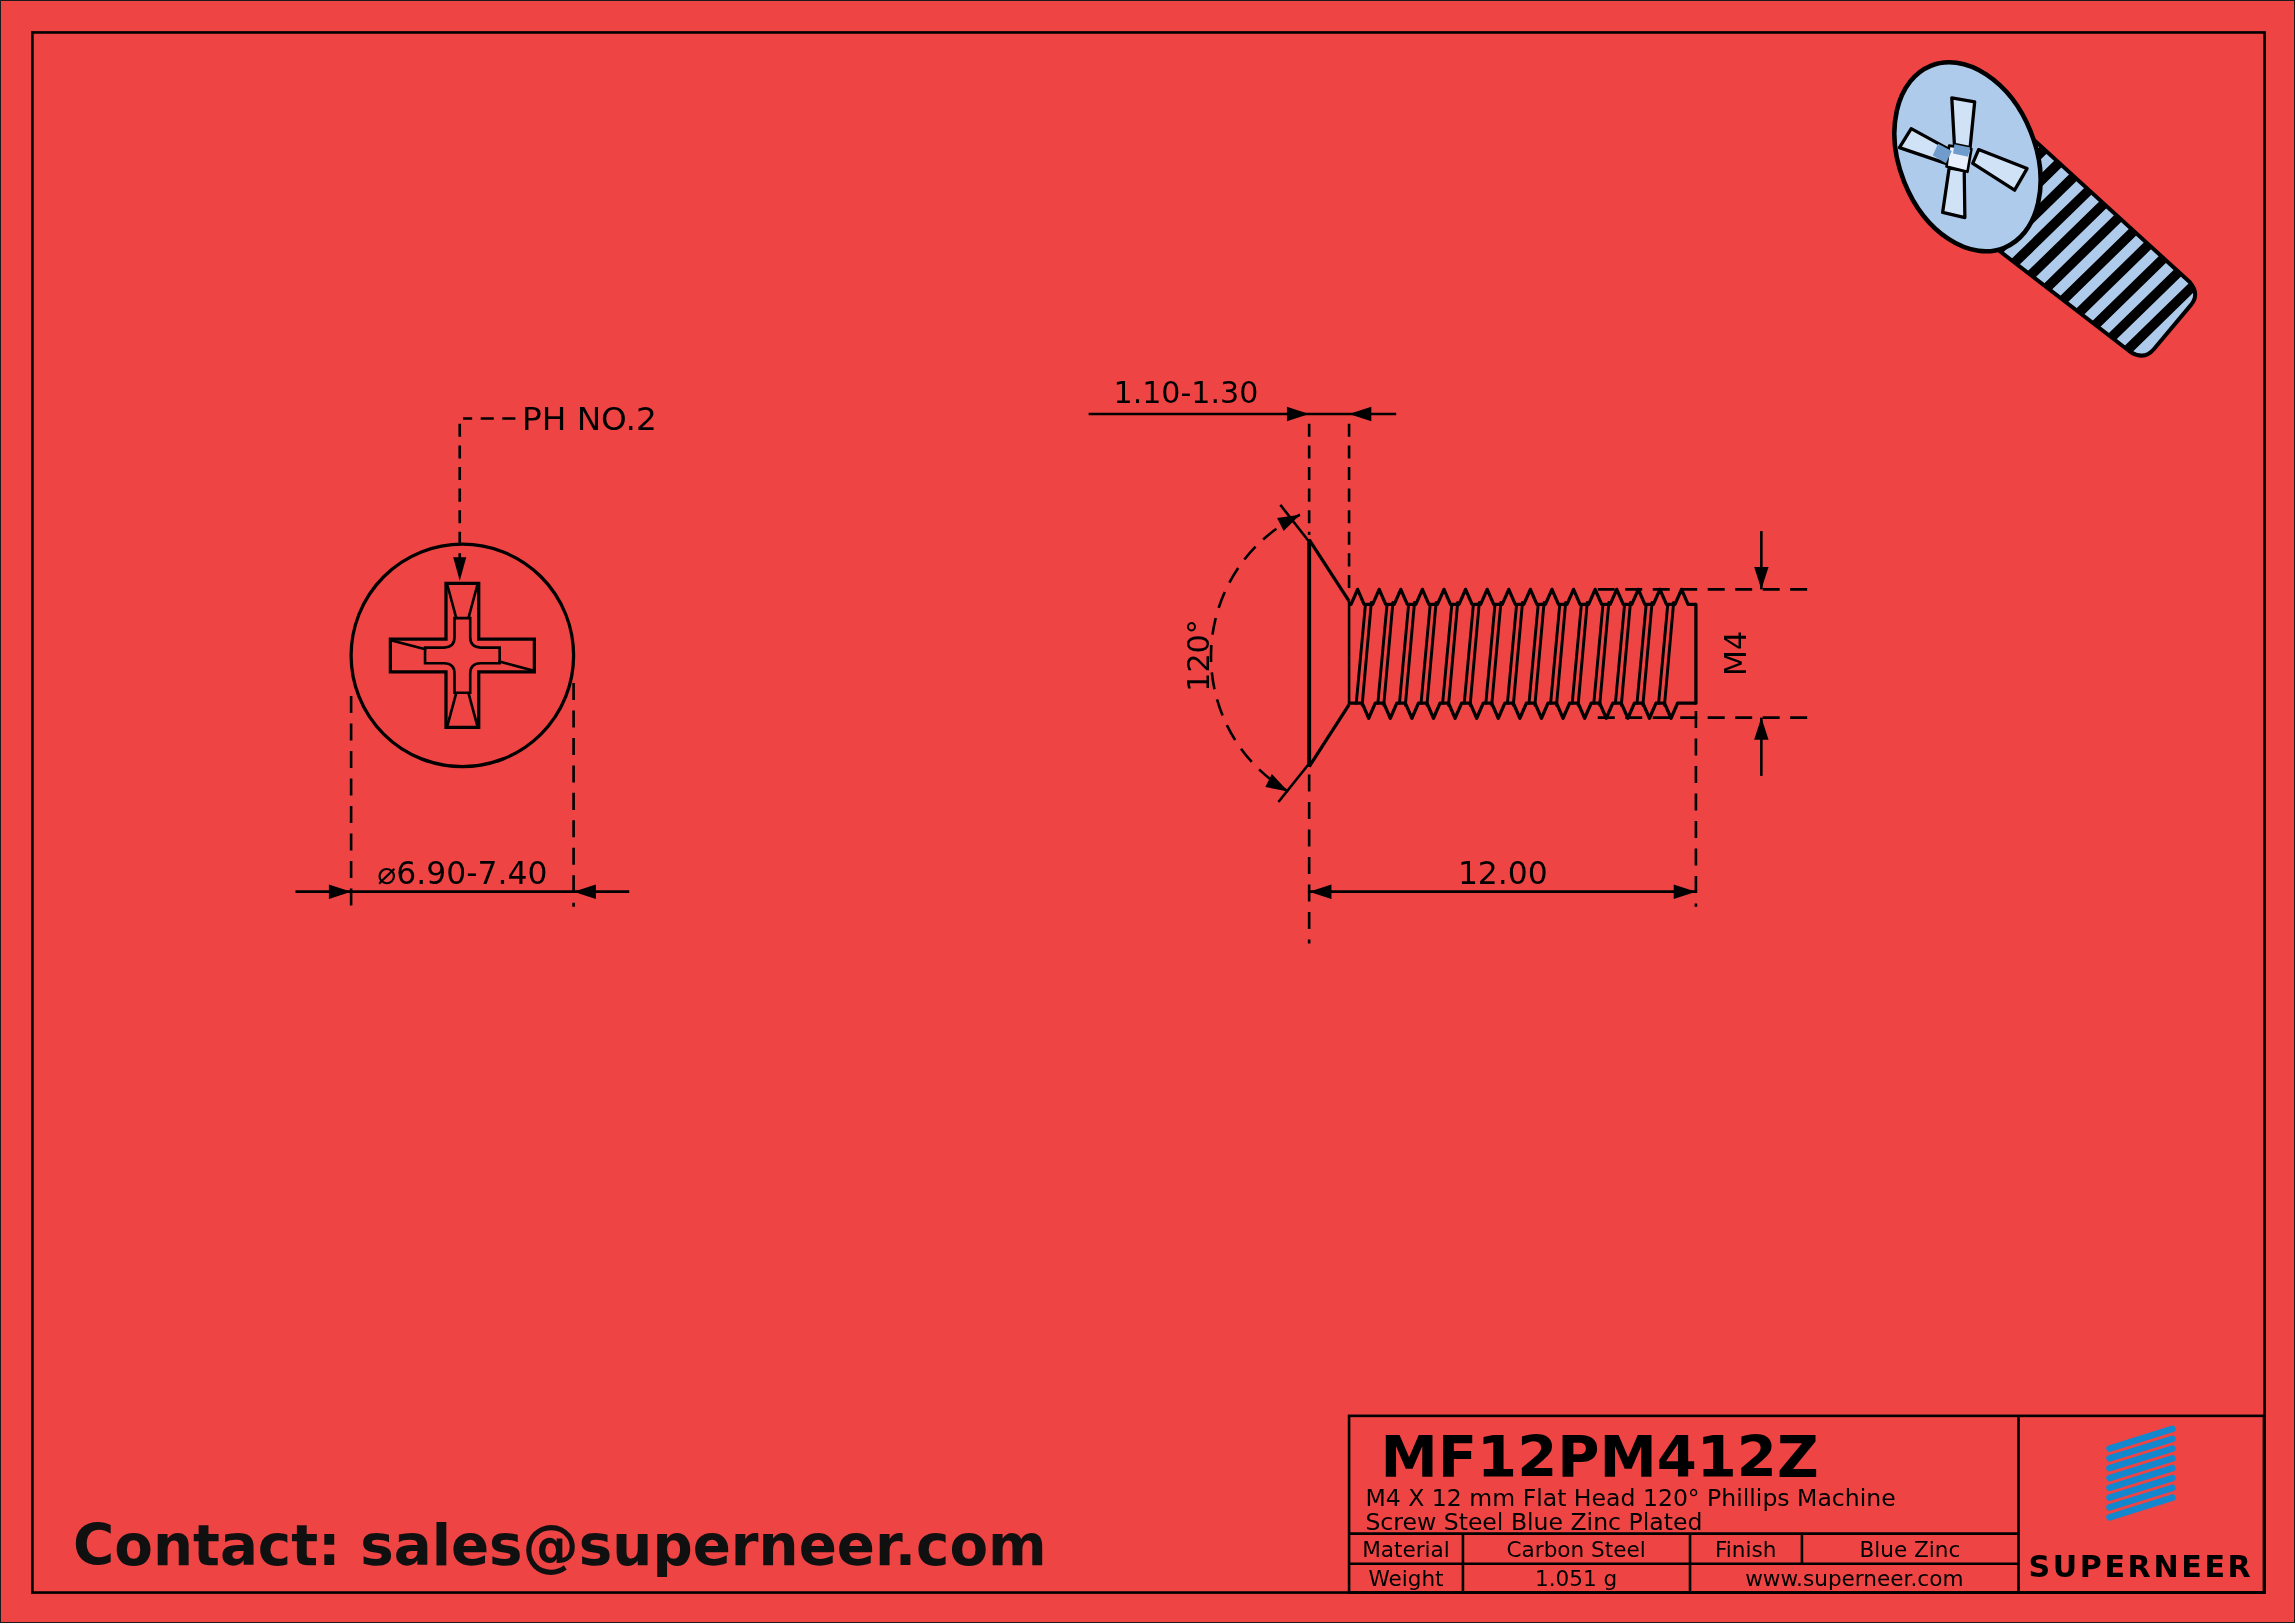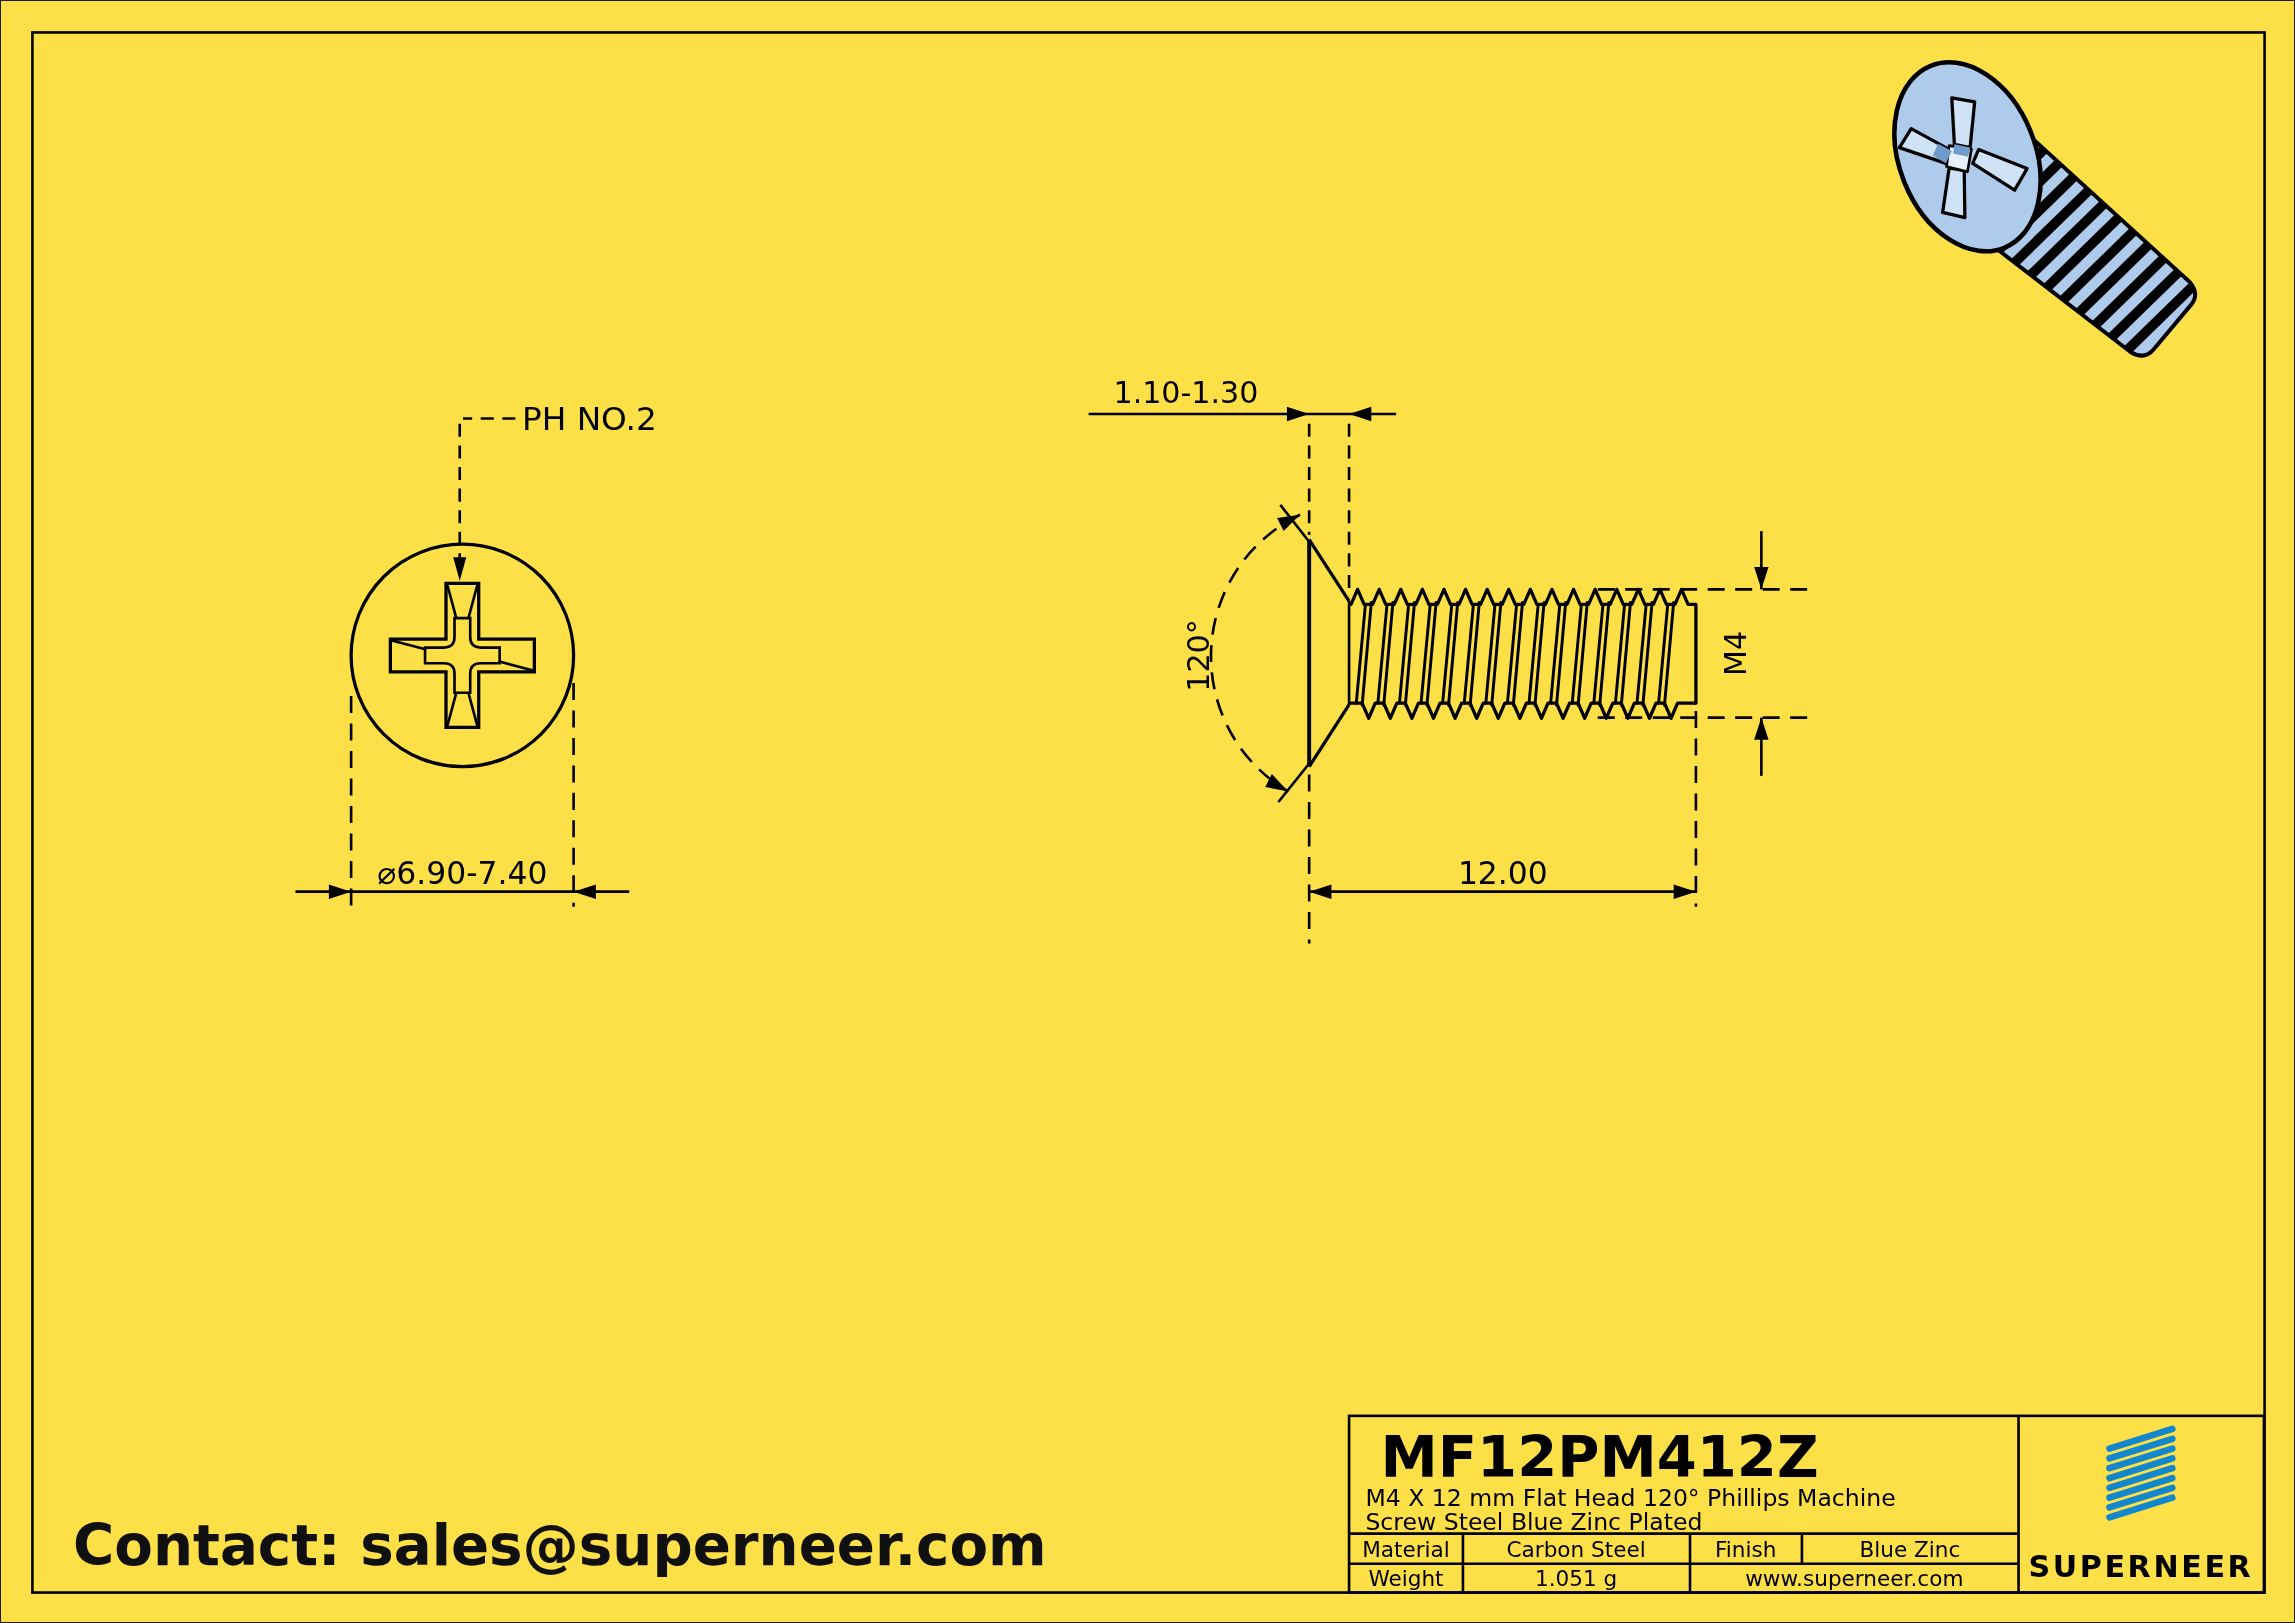--- a/index.html
+++ b/index.html
@@ -1,19 +1,19 @@
 <!DOCTYPE html>
 <html style="font-size:10.5px"><head>
 <meta charset="utf-8">
 <style>
   html,body{margin:0;padding:0;background:#ffffff;}
   .page{
     position:relative;
     width:2295px;height:1623px;
-    background:#fde047;
+    background:#ef4444;
     box-sizing:border-box;
     border:1.3px solid #1a1a1a;
     font-family:"Liberation Sans", sans-serif;
     overflow:hidden;
   }
   svg{position:absolute;left:0;top:0;}
   .ln{stroke:#000;fill:none;stroke-width:4;}
   .ln5{stroke:#000;fill:none;stroke-width:5;}
   .ln6{stroke:#000;fill:none;stroke-width:6;}
   .dash{stroke-dasharray:26 16;}

